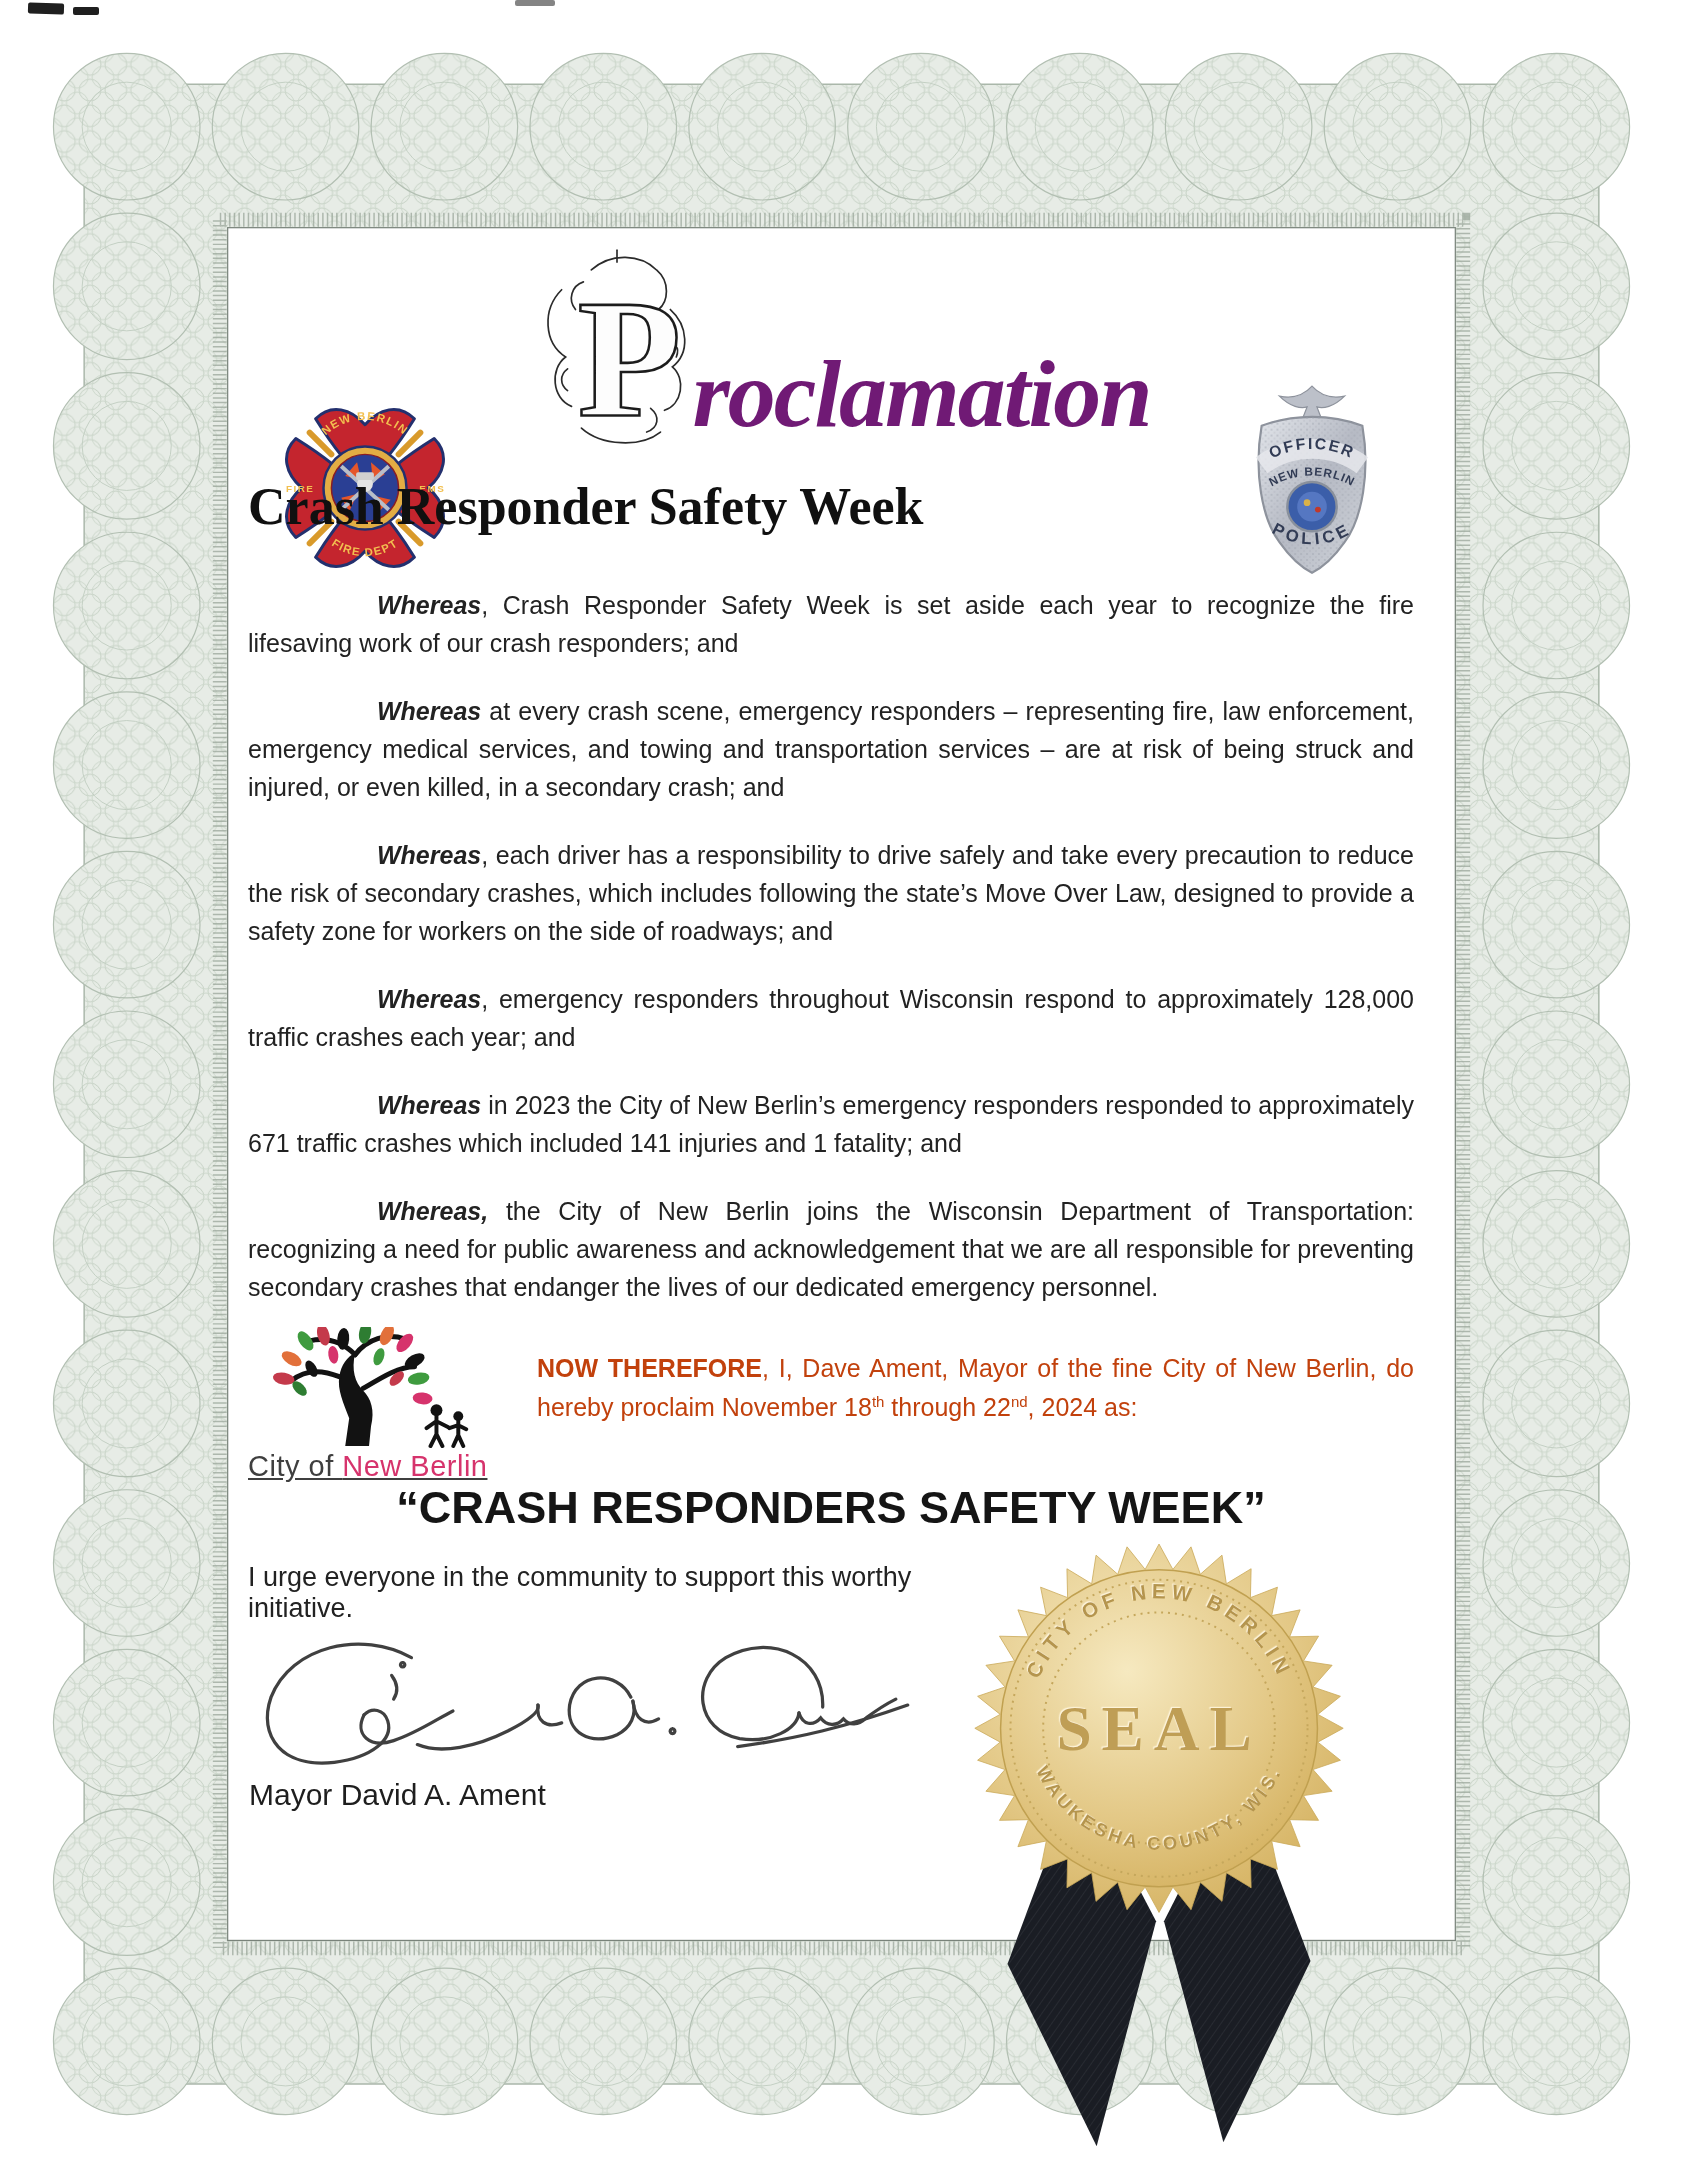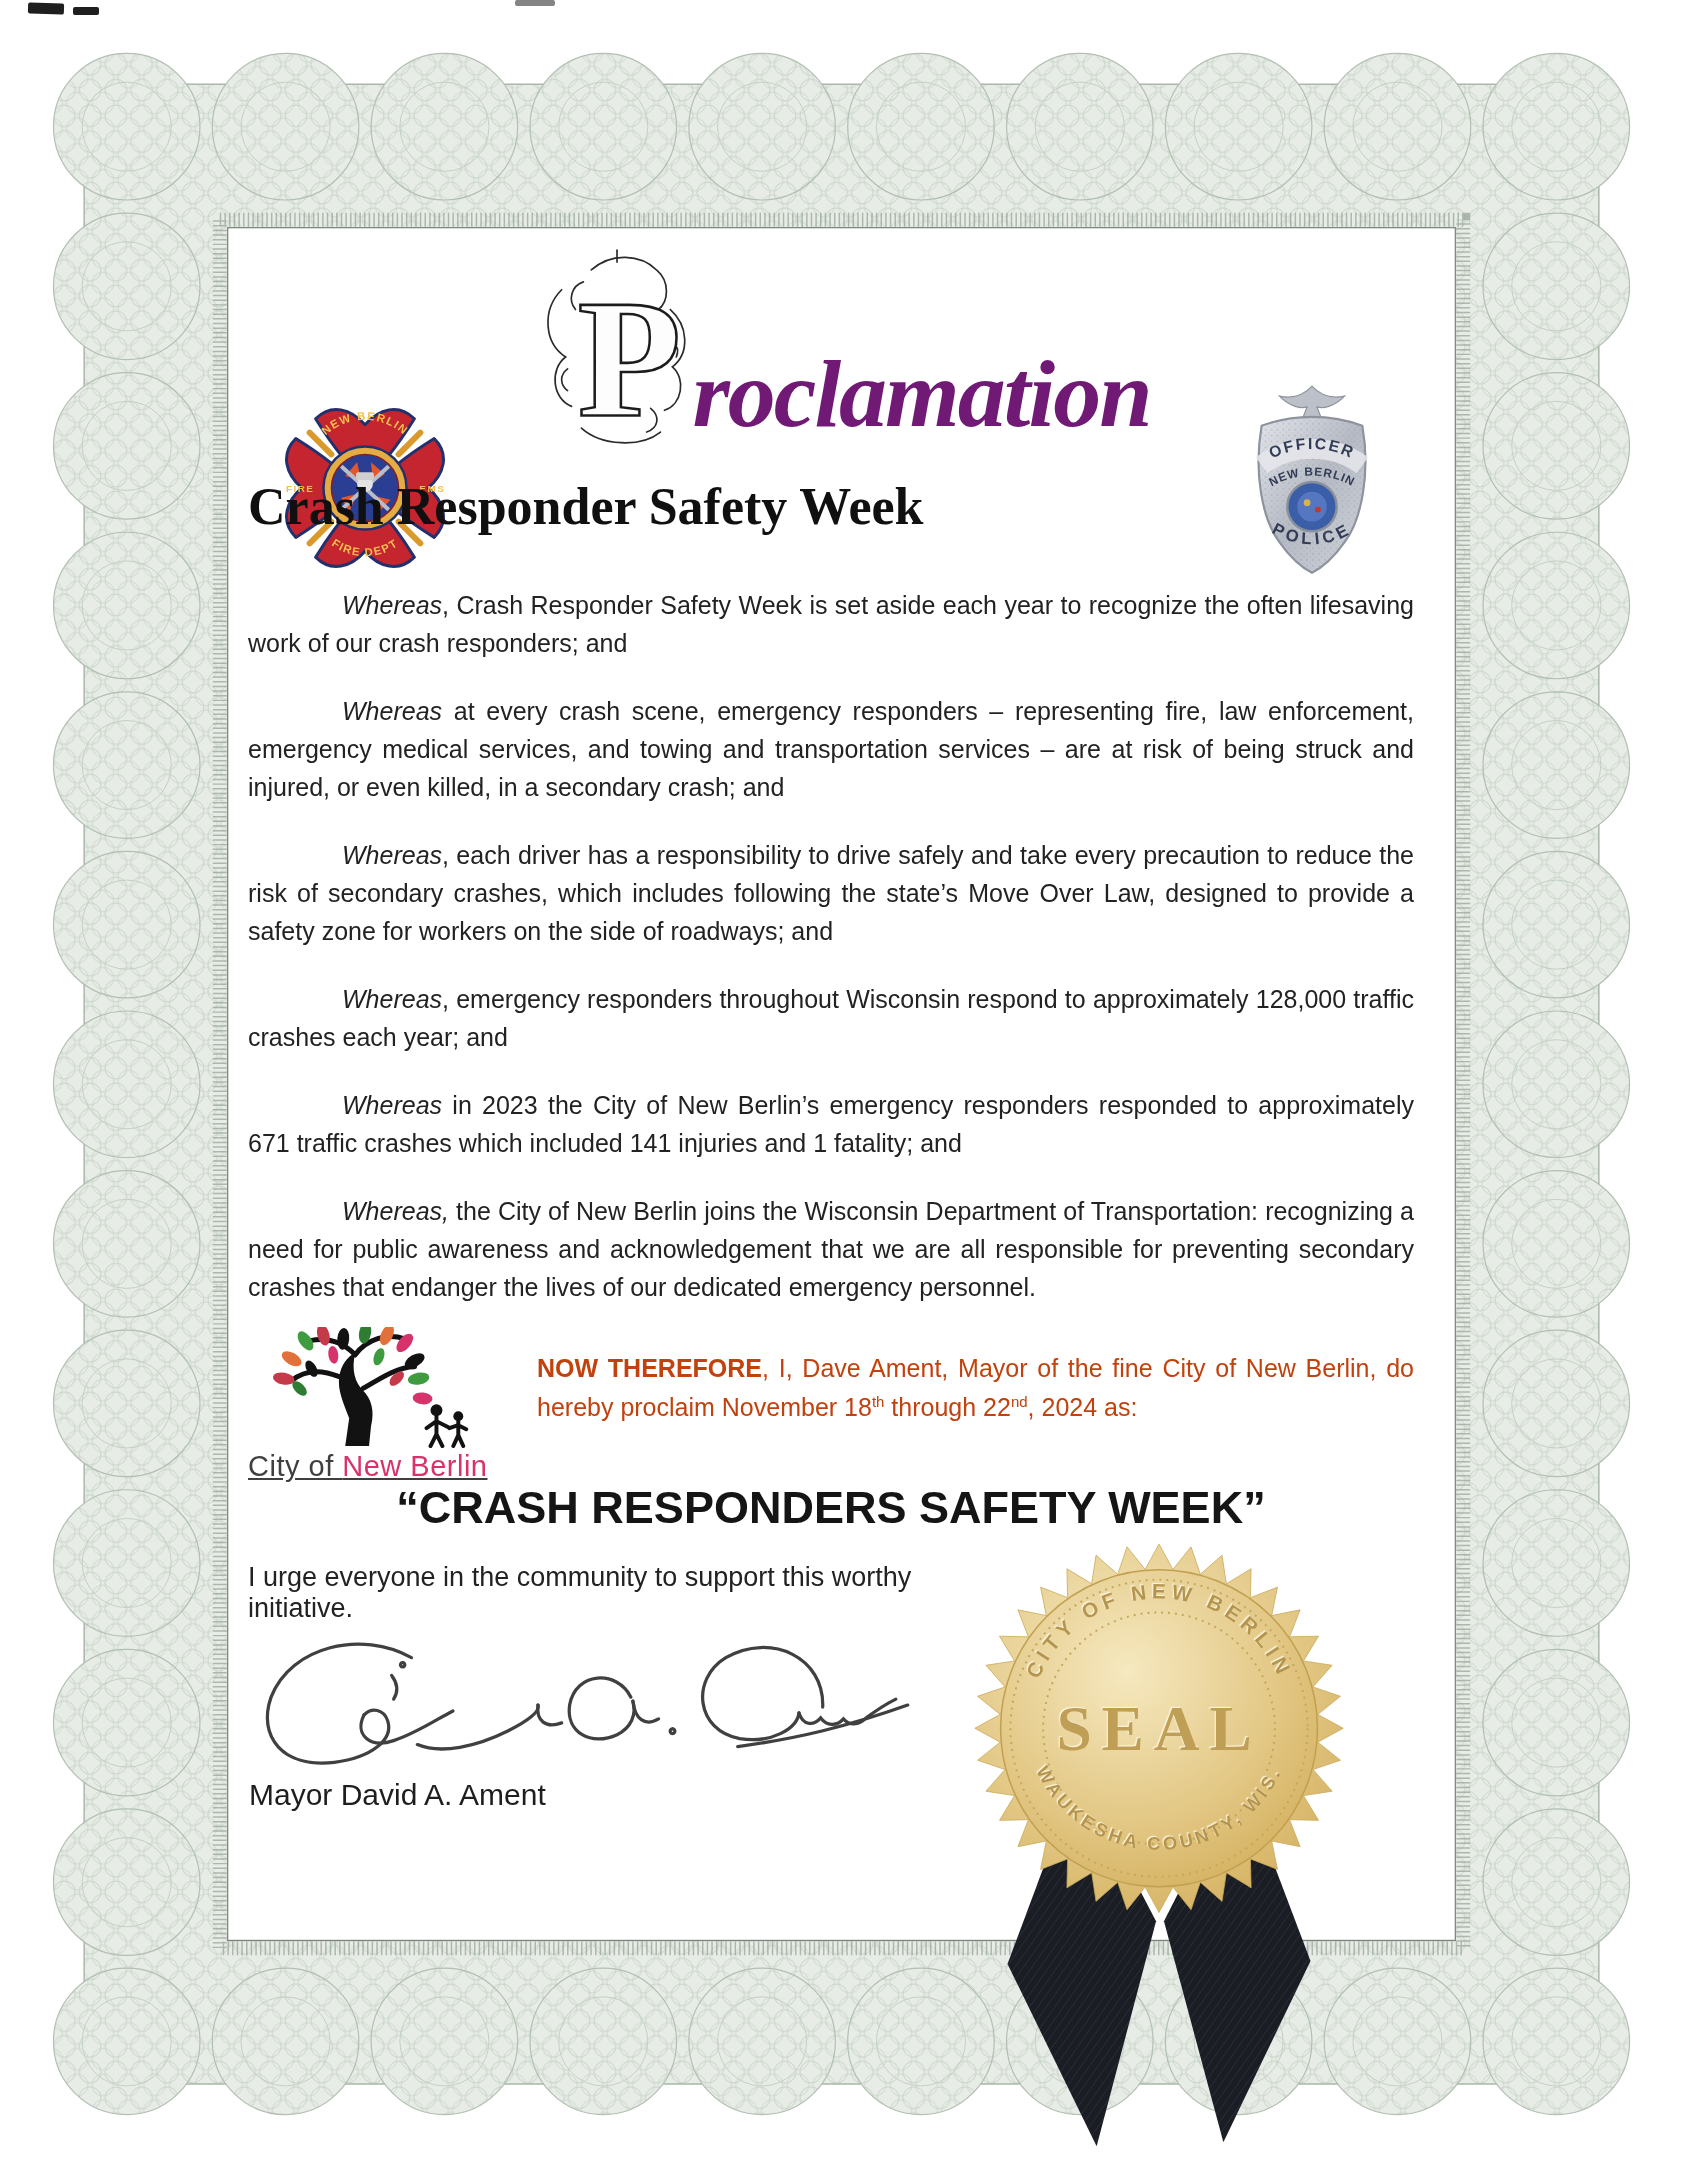--- a/index.html
+++ b/index.html
@@ -23,21 +23,21 @@
   .proc-group{left:0;top:248px;width:1683px;display:flex;justify-content:center;align-items:flex-end;}
   .proc-rest{font-family:"Liberation Serif",serif;font-style:italic;font-weight:700;
              font-size:96px;line-height:1;letter-spacing:-2px;padding-bottom:16px;margin-left:-10px;color:#701a75;}
 
   .subtitle{left:248px;top:481px;width:1166px;text-align:left;
             font-family:"Liberation Serif",serif;font-weight:700;font-size:52px;line-height:1;color:#101010;}
 
   
   .content{left:248px;top:586px;width:1166px;}
   .content p{margin:0 0 30px 0;font-size:25px;line-height:38px;text-align:justify;text-indent:94px;color:#222;}
-  .lead{font-weight:400;font-style:italic;}
+  .lead{font-weight:700;font-style:italic;margin-left:35px;}
 
   
   .therefore-row{left:248px;top:1327px;width:1166px;display:flex;align-items:flex-start;}
   .logo-block{width:289px;flex:0 0 289px;}
   .logo-caption{font-size:29px;margin-top:2px;color:#3f3f3f;letter-spacing:0.5px;text-decoration:underline;}
   .logo-caption .hl{font-weight:400;}
   .therefore-text{flex:1;font-size:25px;line-height:39px;text-align:justify;margin-top:22px;color:#c2410c;}
   .therefore-text .b{font-weight:700;}
   .sup{font-size:60%;vertical-align:super;line-height:0;}
 
@@ -244,21 +244,21 @@
     <g class="badge-arc" fill="#323c55">
       <text font-size="16" letter-spacing="2"><textPath href="#pArc1" startOffset="50%" text-anchor="middle">OFFICER</textPath></text>
       <text font-size="12" letter-spacing="1"><textPath href="#pArc2" startOffset="50%" text-anchor="middle">NEW BERLIN</textPath></text>
       <text font-size="17" letter-spacing="4"><textPath href="#pArc3" startOffset="50%" text-anchor="middle">POLICE</textPath></text>
     </g>
   </svg>
 
   <h2 class="abs subtitle" style="margin:0;">Crash Responder Safety Week</h2>
 
   <main class="abs content">
-    <p><b class="lead">Whereas</b><span>, Crash Responder Safety Week is set aside each year to recognize the often lifesaving work of our crash responders; and</span></p>
+    <p><b class="lead">Whereas</b><span>, Crash Responder Safety Week is set aside each year to recognize the fire lifesaving work of our crash responders; and</span></p>
     <p><b class="lead">Whereas</b><span> at every crash scene, emergency responders – representing fire, law enforcement, emergency medical services, and towing and transportation services – are at risk of being struck and injured, or even killed, in a secondary crash; and</span></p>
     <p><b class="lead">Whereas</b><span>, each driver has a responsibility to drive safely and take every precaution to reduce the risk of secondary crashes, which includes following the state’s Move Over Law, designed to provide a safety zone for workers on the side of roadways; and</span></p>
     <p><b class="lead">Whereas</b><span>, emergency responders throughout Wisconsin respond to approximately 128,000 traffic crashes each year; and</span></p>
     <p><b class="lead">Whereas</b><span> in 2023 the City of New Berlin’s emergency responders responded to approximately 671 traffic crashes which included 141 injuries and 1 fatality; and</span></p>
     <p><b class="lead">Whereas,</b><span> the City of New Berlin joins the Wisconsin Department of Transportation: recognizing a need for public awareness and acknowledgement that we are all responsible for preventing secondary crashes that endanger the lives of our dedicated emergency personnel.</span></p>
   </main>
 
   <div class="abs therefore-row">
     <div class="logo-block">
       <svg width="248" height="121" viewBox="0 0 250 122">

